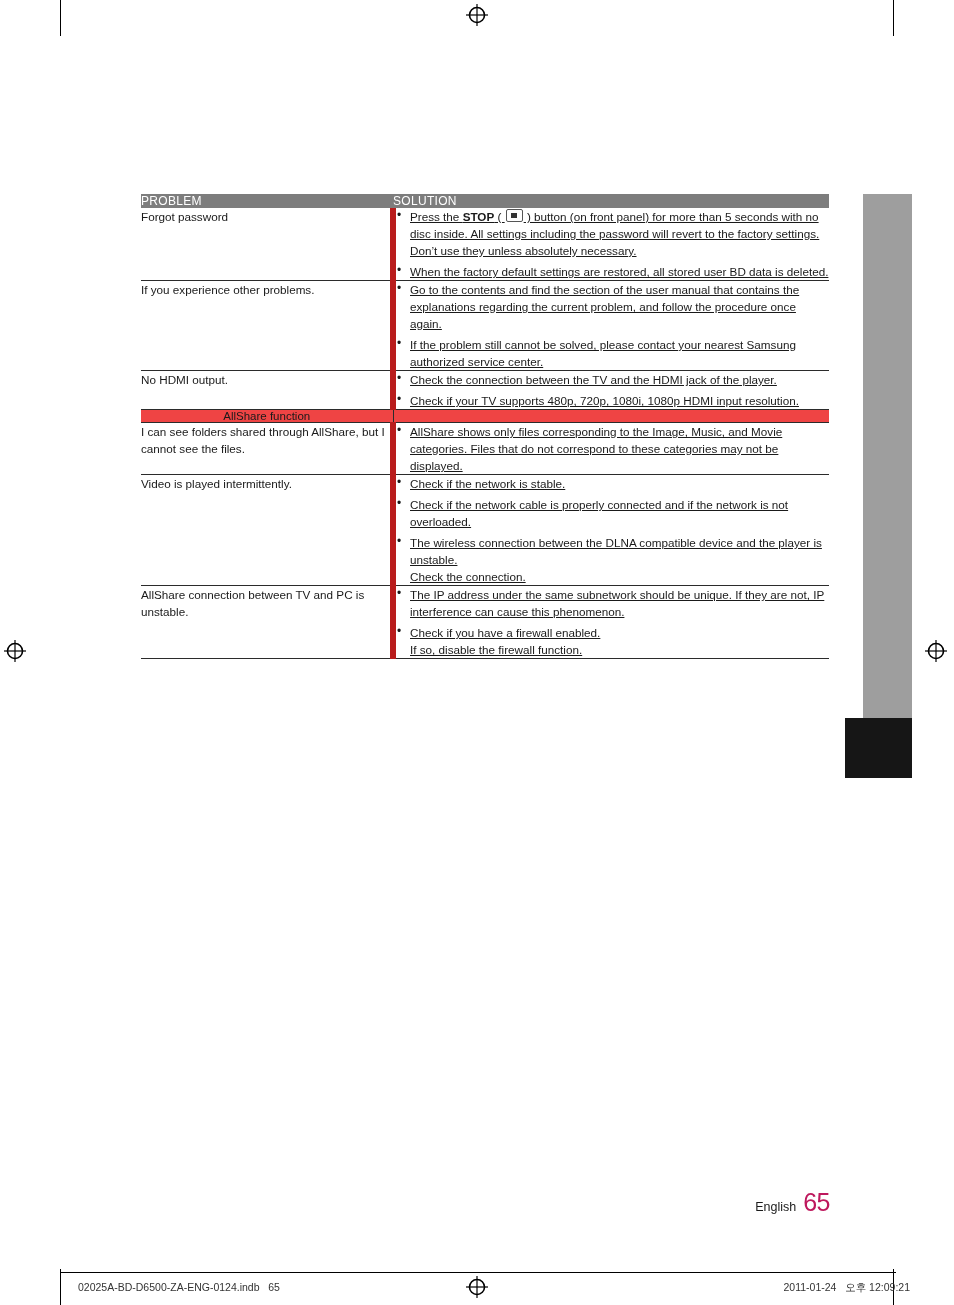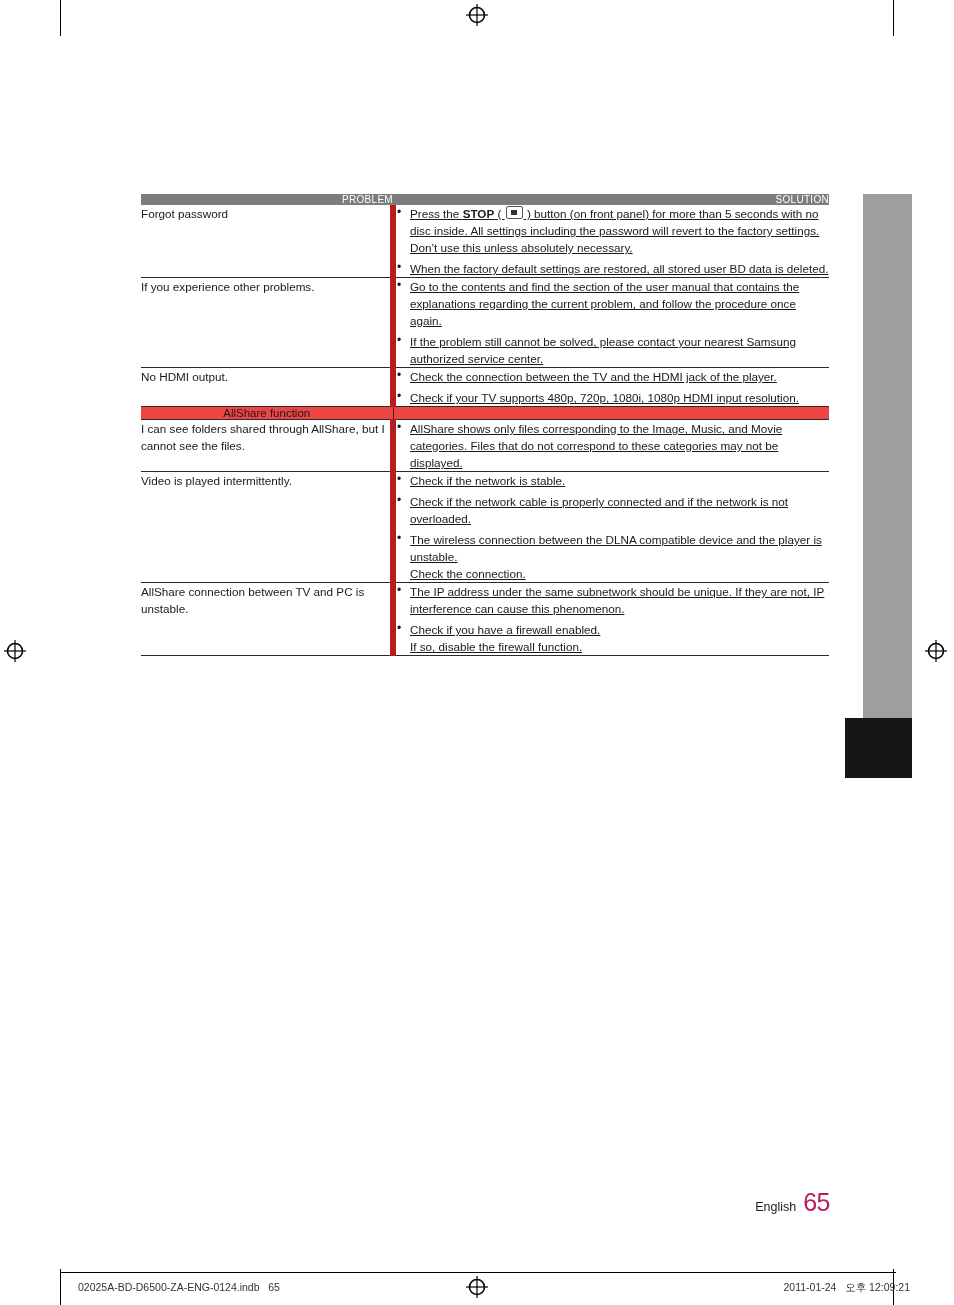--- a/index.html
+++ b/index.html
@@ -90,22 +90,22 @@
     border-collapse: collapse;
     table-layout: fixed;
   }
   table.tbl td, table.tbl th {
     vertical-align: top;
     padding: 0;
   }
   .hdr-cell {
     background: #7d7d7d;
     color: #ffffff;
-    font-size: 10px;
-    text-align: right;
+    font-size: 12px;
+    text-align: left;
     padding: 6px 4px 7px 4px;
     letter-spacing: 0.3px;
     font-weight: normal;
   }
   .col-a { width: 252px; }
   .col-b { width: 436px; }
 
   .cell-problem {
     font-size: 11.7px;
     line-height: 17px;
@@ -287,21 +287,21 @@
       <tr>
         <th class="hdr-cell">PROBLEM</th>
         <th class="hdr-cell">SOLUTION</th>
       </tr>
     </thead>
     <tbody id="table-body">
         <tr>
           <td class="cell-problem">Forgot password</td>
           <td class="cell-solution">
             <ul>
-              <li>Press the <b class="strong">STOP</b> ( <span class="stop-glyph"></span> ) button (on front panel) for more than 5 seconds with no disc inside. All settings including the password will revert to the factory settings.<span class="sub-line">Don’t use this unless absolutely necessary.</span></li>
+              <li>Press the <b class="strong">STOP</b> ( <span class="stop-glyph"></span> ) button (on front panel) for more than 5 seconds with no disc inside. All settings including the password will revert to the factory settings.<span class="sub-line">Don’t use they unless absolutely necessary.</span></li>
               <li>When the factory default settings are restored, all stored user BD data is deleted.</li>
             </ul>
           </td>
         </tr>
         <tr>
           <td class="cell-problem">If you experience other problems.</td>
           <td class="cell-solution">
             <ul>
               <li>Go to the contents and find the section of the user manual that contains the explanations regarding the current problem, and follow the procedure once again.</li>
               <li>If the problem still cannot be solved, please contact your nearest Samsung authorized service center.</li>

